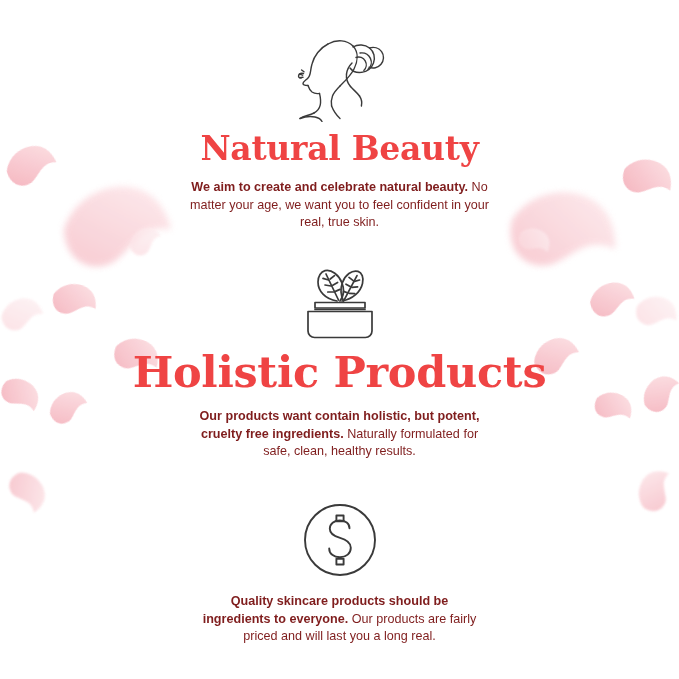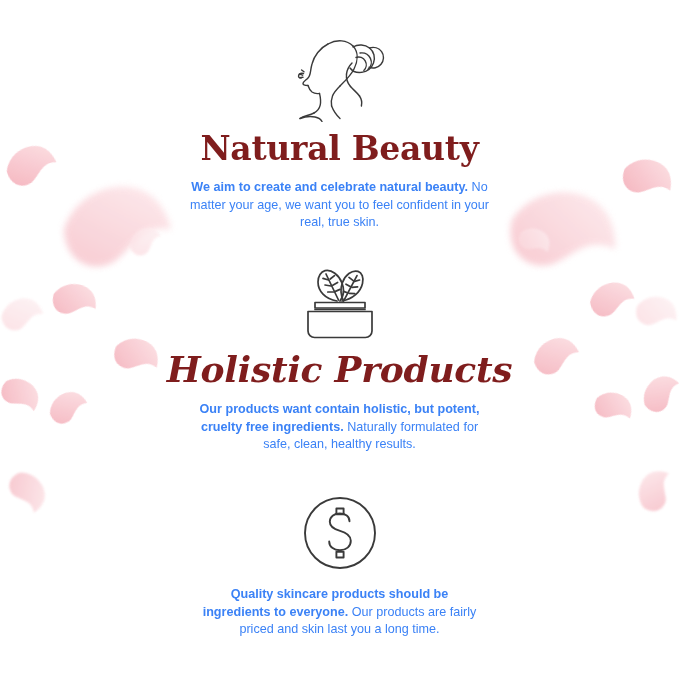--- a/index.html
+++ b/index.html
@@ -45,42 +45,42 @@
     align-items: center;
   }
   .feature-icon {
     display: block;
   }
   .feature-icon svg { display: block; }
 
   .feature-title {
     font-family: "DejaVu Serif", "Liberation Serif", serif;
     font-weight: bold;
-    color: #7f1d1d;
+    color: #ef4444;
     line-height: 1;
     text-align: center;
     letter-spacing: -0.3px;
   }
   .feature-body {
     font-family: "Liberation Sans", sans-serif;
-    color: #3b82f6;
+    color: #7f1d1d;
     font-size: 12.6px;
     line-height: 17.5px;
     text-align: center;
     width: 300px;
   }
   .feature-body b { font-weight: bold; }
 
   
   #sec-natural    { margin-top: 30px; }
   #sec-natural .feature-title    { font-size: 33px; margin: 10px 0 0 0; }
   #sec-natural .feature-body     { margin-top: 14px; }
 
   #sec-holistic   { margin-top: 25px; }
-  #sec-holistic .feature-title   { font-size: 36px; margin: 12px 0 0 0; font-style: italic; }
+  #sec-holistic .feature-title   { font-size: 43px; margin: 12px 0 0 0; }
   #sec-holistic .feature-body    { margin-top: 14px; width: 290px; }
 
   #sec-access     { margin-top: 28px; }
   #sec-access .feature-title     { font-size: 33px; margin: 12px 0 0 0; }
   #sec-access .feature-body      { margin-top: 14px; width: 280px; }
 </style>
 </head>
 <body>
 
 <div class="page">
@@ -343,17 +343,17 @@
 
     <section class="feature" id="sec-access">
       <span class="feature-icon">
         <svg width="78" height="78" viewBox="0 0 78 78" fill="none" stroke="#3a3a3a" stroke-width="1.9" stroke-linecap="round" stroke-linejoin="round">
           <circle cx="39" cy="39" r="35"></circle>
           <path d="M35.4 14.5 L42.6 14.5 L42.6 20.2 L35.4 20.2 Z"></path>
           <path d="M35.4 57.8 L42.6 57.8 L42.6 63.5 L35.4 63.5 Z"></path>
           <path d="M48.5 27.2 C48.5 22.4 44.4 19.5 38.8 19.5 C33 19.5 28.8 22.8 28.8 27.8 C28.8 32.4 32 34.8 38.4 36.6 C45.6 38.6 49.8 41.4 49.8 46.8 C49.8 52.4 45.2 56.2 39 56.2 C32.6 56.2 28.2 52.8 28.2 47.4"></path>
         </svg>
       </span>
-      <p class="feature-body"><b>Quality skincare products should be ingredients to everyone.</b><span> Our products are fairly priced and skin last you a long time.</span></p>
+      <p class="feature-body"><b>Quality skincare products should be ingredients to everyone.</b><span> Our products are fairly priced and will last you a long real.</span></p>
     </section>
 
   </div>
 </div>
 
 </body></html>

